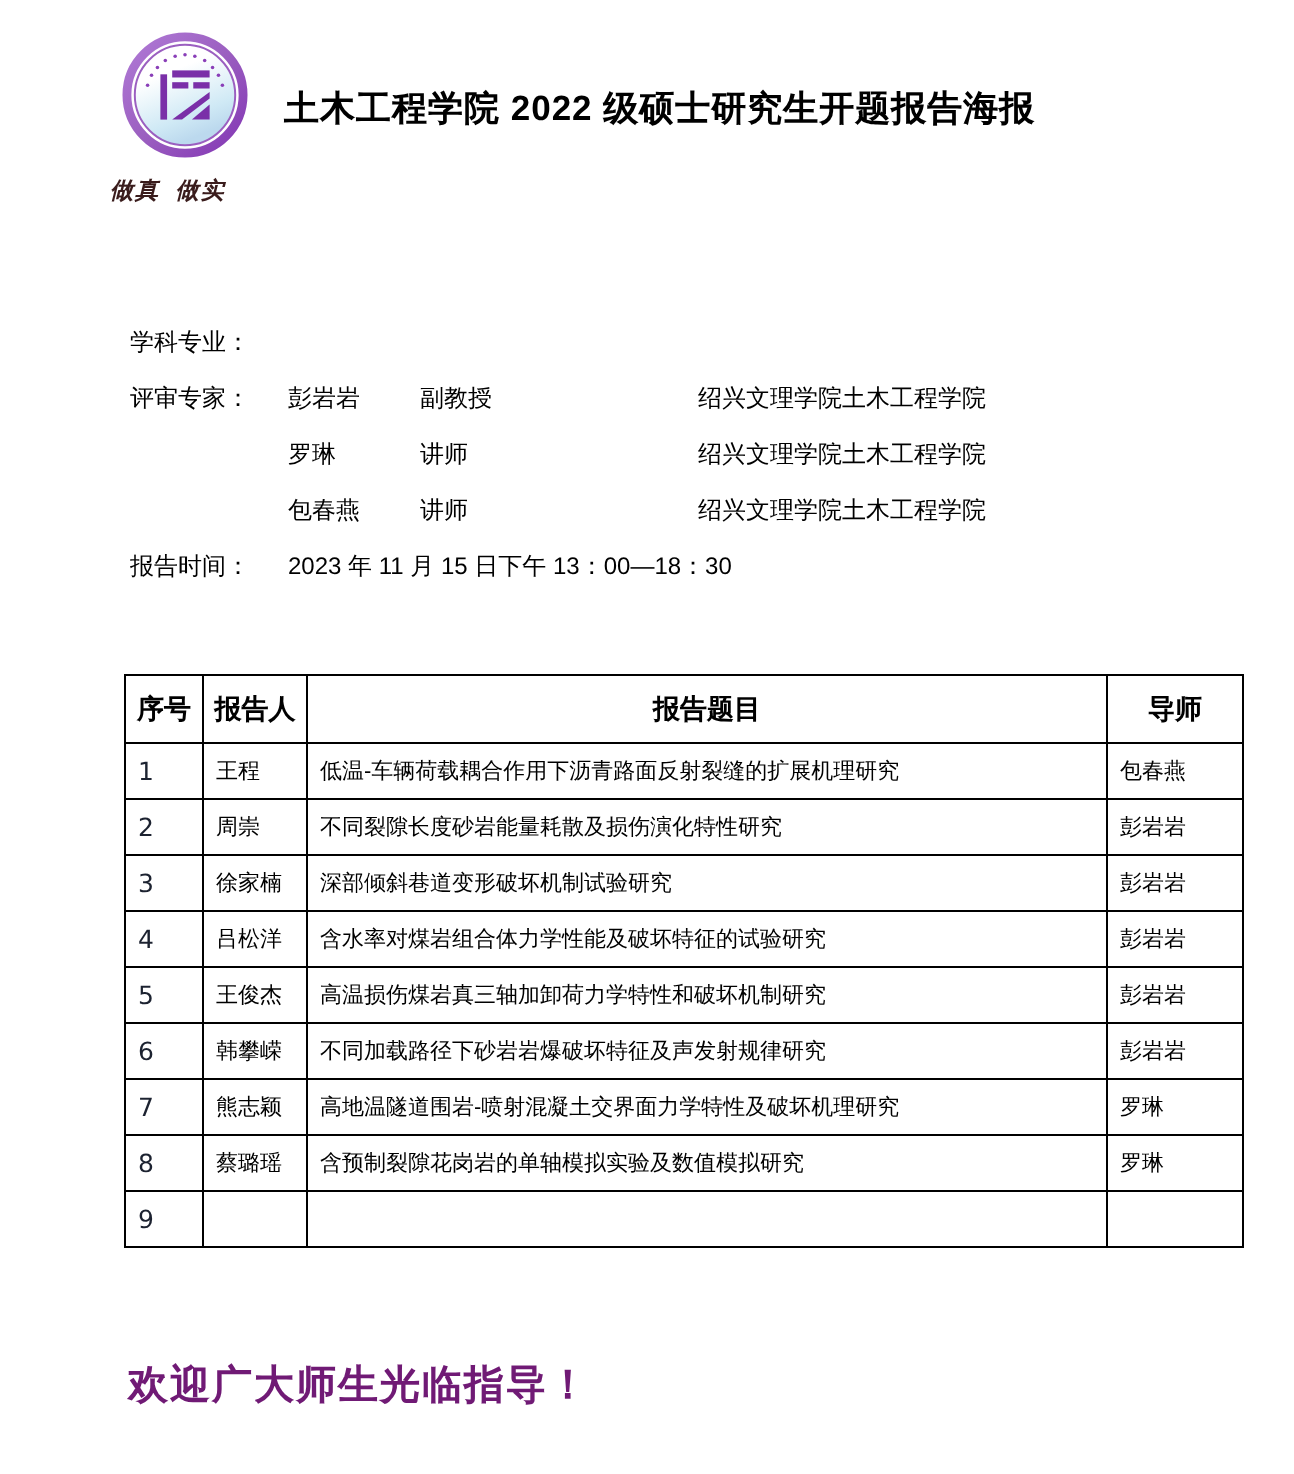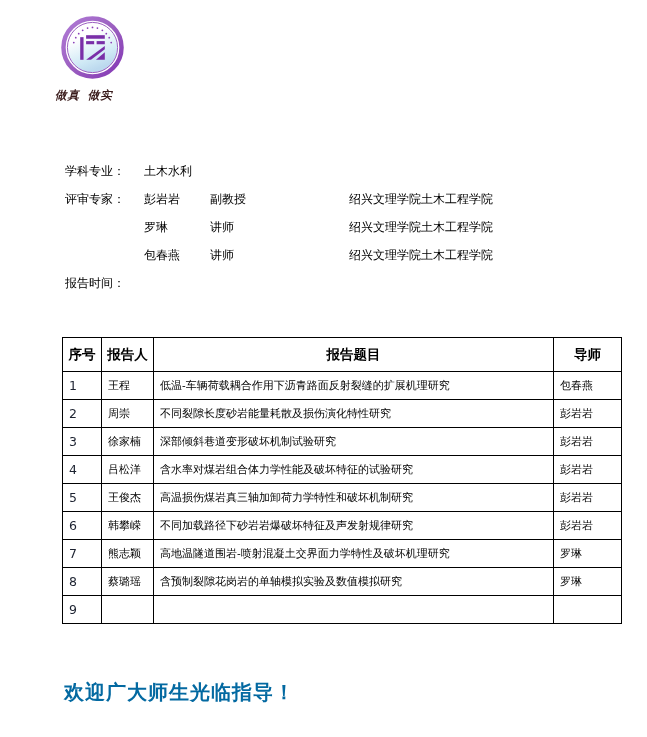--- a/index.html
+++ b/index.html
@@ -36,21 +36,21 @@
   col.c-name { width: 52px; }
   col.c-topic { width: 400px; }
   col.c-mentor { width: 68px; }
   th, td { border: 1.5px solid #000; font-size: 11px; overflow: hidden; white-space: nowrap; }
   thead th { height: 34px; font-weight: bold; text-align: center; font-size: 13.5px; }
   tbody td { height: 28px; text-align: left; padding: 0 2px 0 6px; }
   td.no-cell { color: #1c2230; font-family: "DejaVu Sans", sans-serif; font-size: 12.5px; }
   .welcome {
     position: absolute; top: 679px; left: 64px;
     font-family: "Liberation Serif", serif;
-    font-weight: bold; font-size: 20px; color: #0369a1;
+    font-weight: bold; font-size: 20px; color: #701a75;
     letter-spacing: 1px; white-space: nowrap;
   }
 </style>
 </head>
 <body>
 
 <div class="header">
   <div class="logo">
     <svg width="63" height="63" viewBox="0 0 64 64">
       <defs>
@@ -84,26 +84,26 @@
         <rect x="19.5" y="21.5" width="3.4" height="23"></rect>
         <rect x="25.5" y="19.5" width="19" height="3.6"></rect>
         <rect x="25.5" y="25.5" width="8.2" height="3.2"></rect>
         <rect x="36.2" y="25.5" width="8.3" height="3.2"></rect>
         <path d="M25.5,44.5 L44.5,30.5 L44.5,33.8 L30.5,44.5 Z"></path>
         <path d="M35.5,44.5 L44.5,36.8 L44.5,44.5 Z"></path>
       </g>
     </svg>
   </div>
   <div class="motto">做真  做实</div>
+  <div class="page-title">土木工程学院 2022 级硕士研究生开题报告海报</div>
 </div>
 
 <div class="info">
   <div class="info-row">
     <span class="lbl">学科专业：</span>
-    <span class="val span3">土木水利</span>
   </div>
   <div class="info-row">
     <span class="lbl">评审专家：</span>
     <span class="val">彭岩岩</span>
     <span class="val">副教授</span>
     <span class="val">绍兴文理学院土木工程学院</span>
   </div>
   <div class="info-row">
     <span class="lbl"></span>
     <span class="val">罗琳</span>
@@ -111,20 +111,21 @@
     <span class="val">绍兴文理学院土木工程学院</span>
   </div>
   <div class="info-row">
     <span class="lbl"></span>
     <span class="val">包春燕</span>
     <span class="val">讲师</span>
     <span class="val">绍兴文理学院土木工程学院</span>
   </div>
   <div class="info-row">
     <span class="lbl">报告时间：</span>
+    <span class="val span3">2023 年 11 月 15 日下午 13：00—18：30</span>
   </div>
 </div>
 
 <div class="schedule">
   <table>
     <colgroup>
       <col class="c-no">
         <col class="c-name">
         <col class="c-topic">
         <col class="c-mentor">

